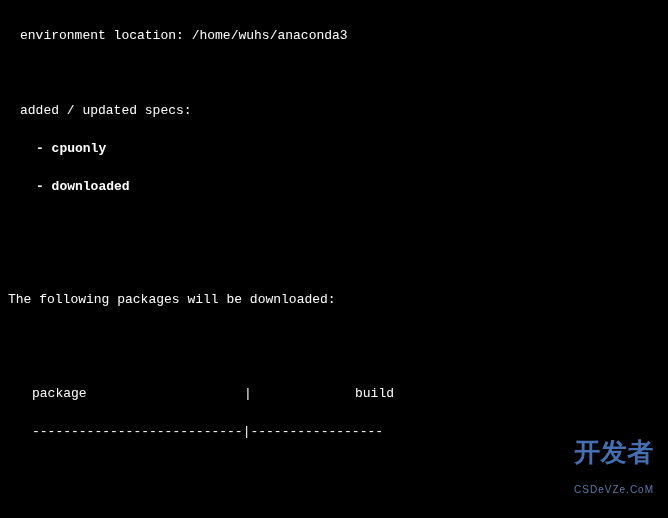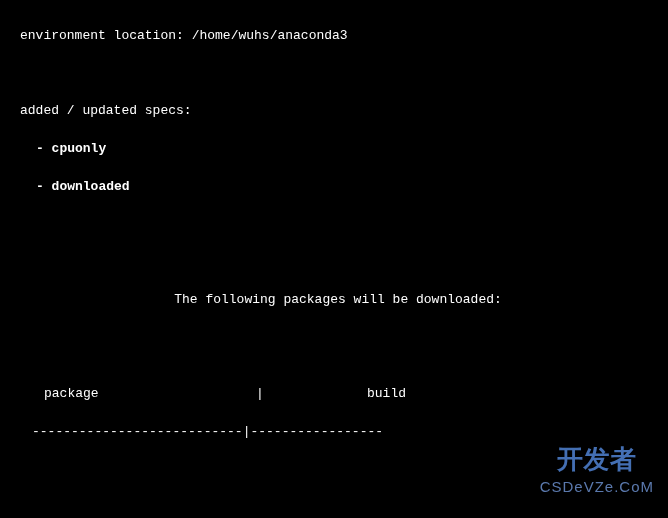--- a/index.html
+++ b/index.html
@@ -15,46 +15,46 @@
     overflow: hidden;
     position: relative;
   }
   .terminal {
     padding: 8px 0 8px 4px;
     white-space: pre;
   }
   .header-line { padding-left: 16px; }
   .specs-header { padding-left: 16px; }
   .spec-item { padding-left: 32px; font-weight: bold; }
-  .dl-header { padding-left: 4px; text-align: center; }
+  .dl-header { padding-left: 4px; }
   .table { margin-left: 28px; }
-  .col-pkg { display: inline-block; width: 210px; margin-left: 12px; }
+  .col-pkg { display: inline-block; width: 210px; }
   .col-sep { display: inline-block; width: 12px; text-align: center; }
   .col-build { display: inline-block; width: 140px; text-align: right; }
   .hr-line { display: inline-block; }
   .watermark {
     position: absolute;
     right: 14px;
     bottom: 24px;
     font-family: "Arial Black", Arial, sans-serif;
     font-weight: 900;
     font-size: 26px;
     color: rgba(80,130,210,0.85);
     pointer-events: none;
     text-align: center;
     line-height: 0.95;
     letter-spacing: 0.5px;
   }
   .watermark .sub {
     display: block;
-    font-size: 15px;
+    font-size: 10px;
     font-weight: normal;
     color: rgba(120,160,230,0.75);
     letter-spacing: 1px;
-    margin-top: 8px;
+    margin-top: 20px;
   }
 </style>
 </head>
 <body>
 
 <div class="terminal">
 <div class="header-line"><span>environment location: </span><span>/home/wuhs/anaconda3</span></div>
 <div>&nbsp;</div>
 <div class="specs-header">added / updated specs:</div>
 <div class="spec-item">- <span>cpuonly</span></div>

